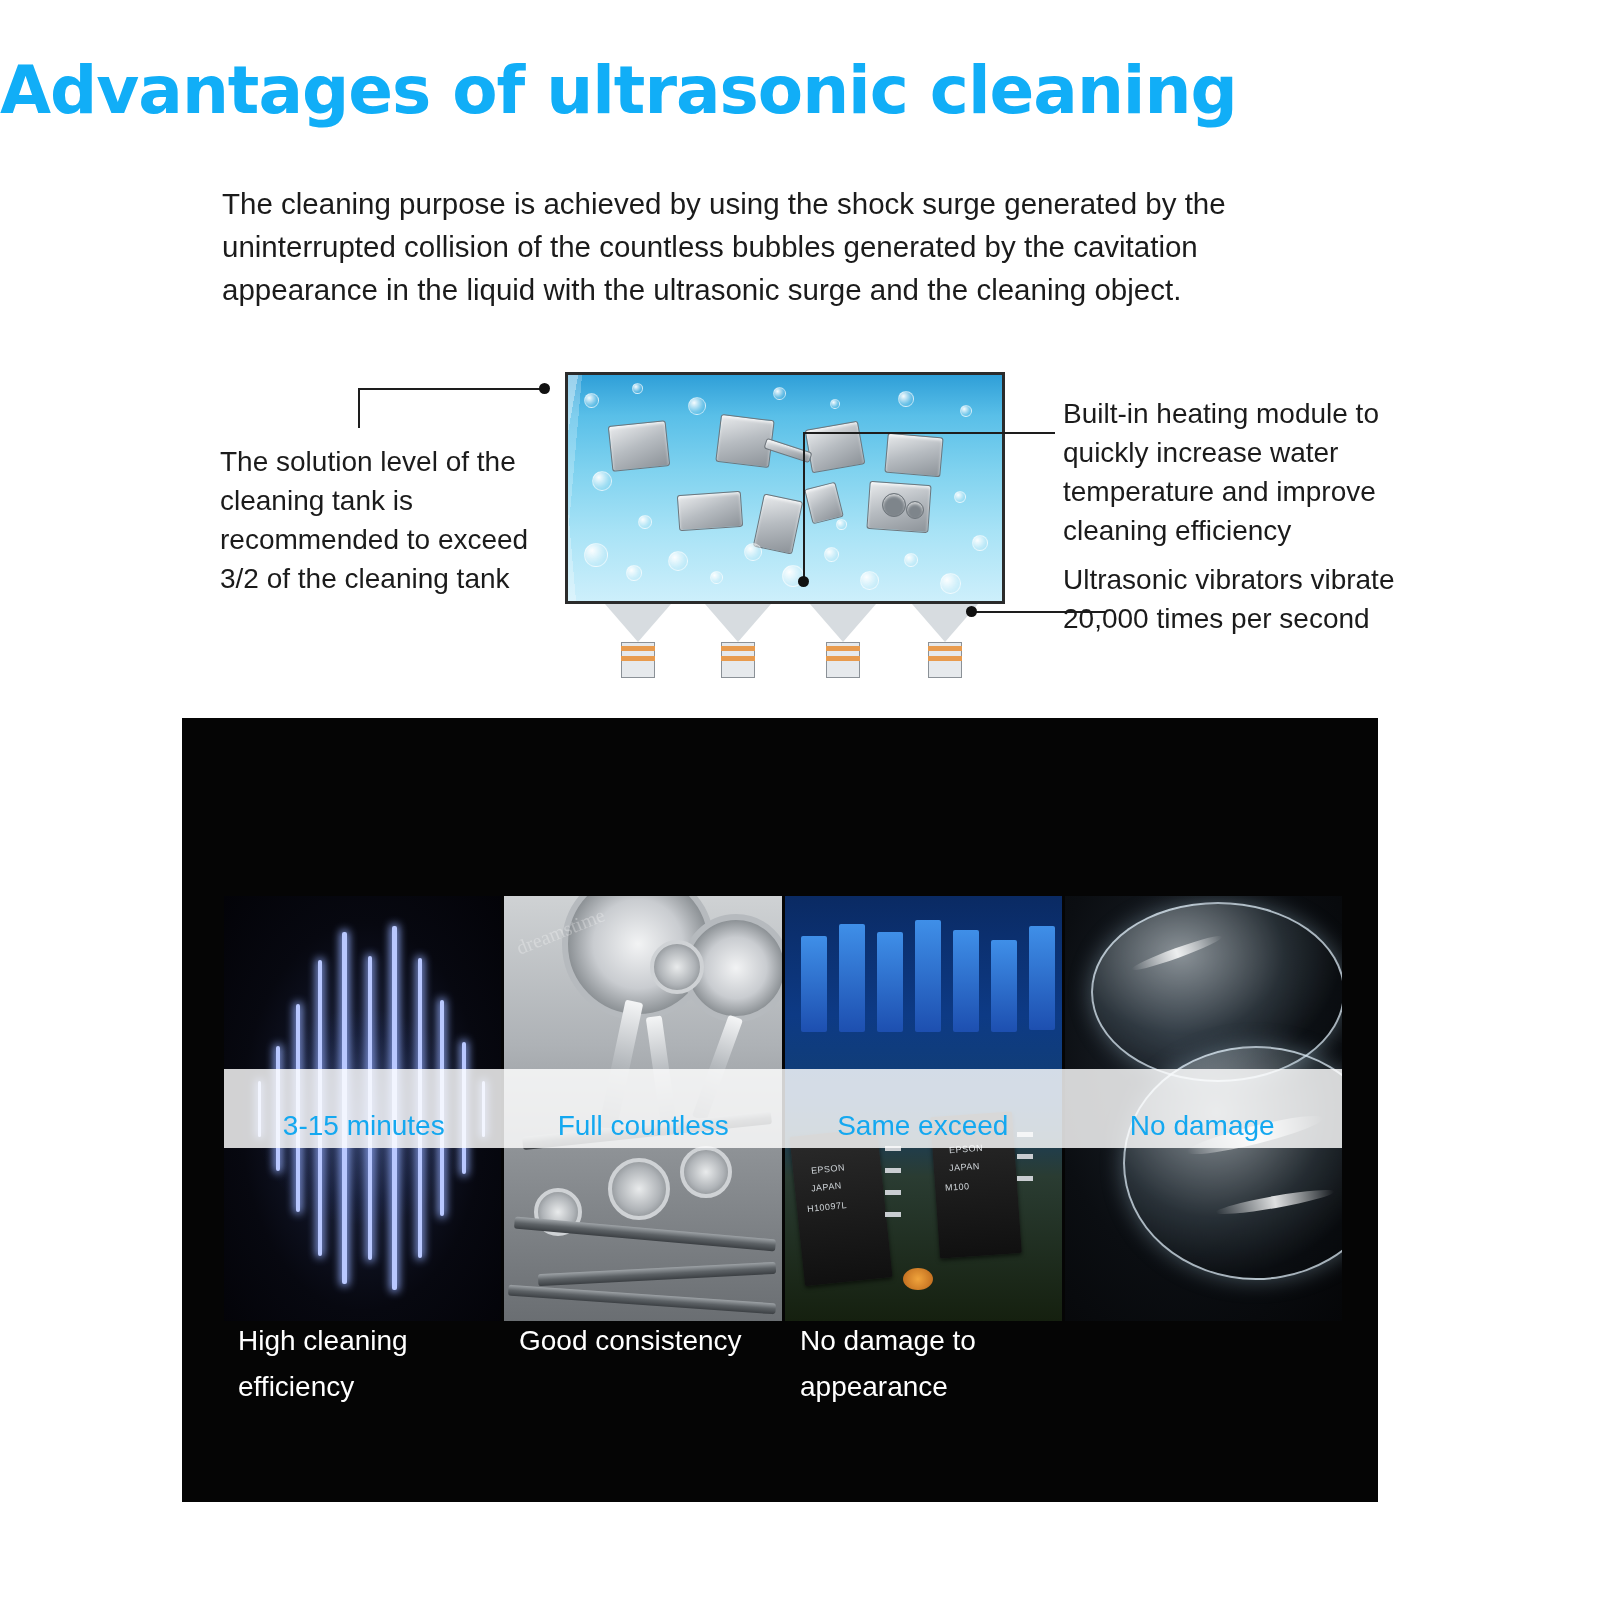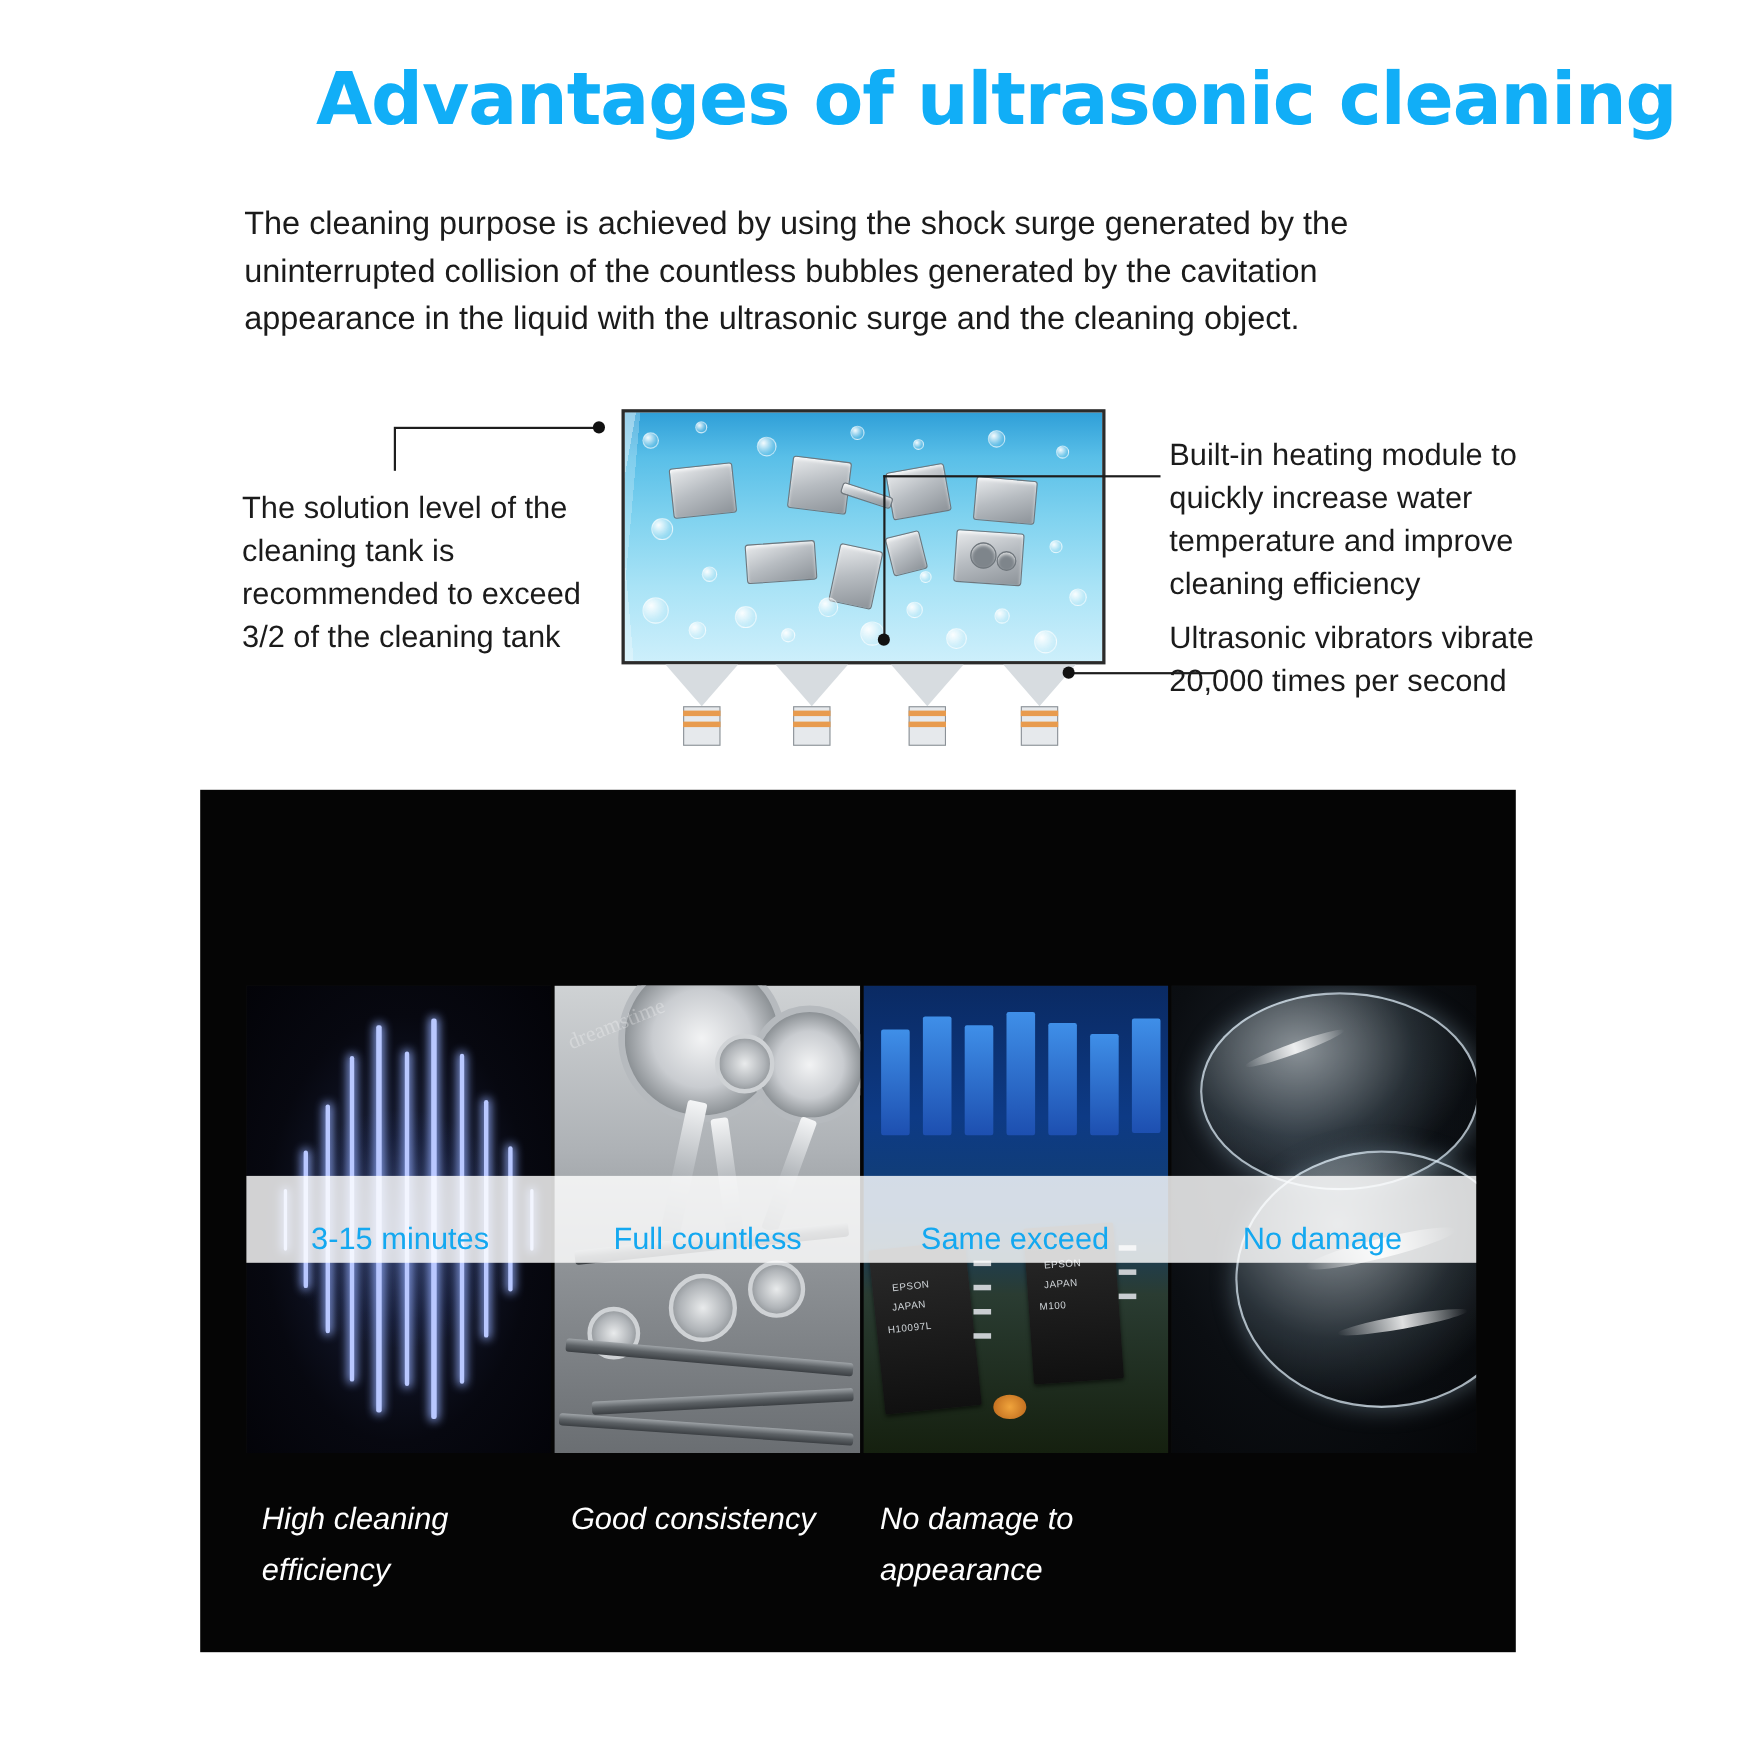--- a/index.html
+++ b/index.html
@@ -14,21 +14,21 @@
     position: relative;
     overflow: hidden;
   }
 
   
   .title {
     position: absolute;
     left: 0;
     top: 52px;
     width: 1524px;
-    text-align: right;
+    text-align: left;
     color: #11AEF7;
     font-size: 66px;
     font-weight: bold;
     letter-spacing: -1px;
     font-family: "DejaVu Sans", sans-serif;
     white-space: nowrap;
   }
 
   
   .intro {
@@ -200,24 +200,23 @@
     width: 281px;
     text-align: center;
     color: #14A8F0;
     font-size: 28px;
     margin-top: 35px;
   }
 
   .captions {
     position: absolute;
     left: 42px;
-    top: 640px;
+    top: 600px;
     width: 1150px;
     display: flex;
-    font-style: italic;
   }
   .caption {
     width: 281px;
     color: #ffffff;
     font-size: 28px;
     line-height: 46px;
     padding-left: 14px;
     box-sizing: border-box;
   }
 </style>

